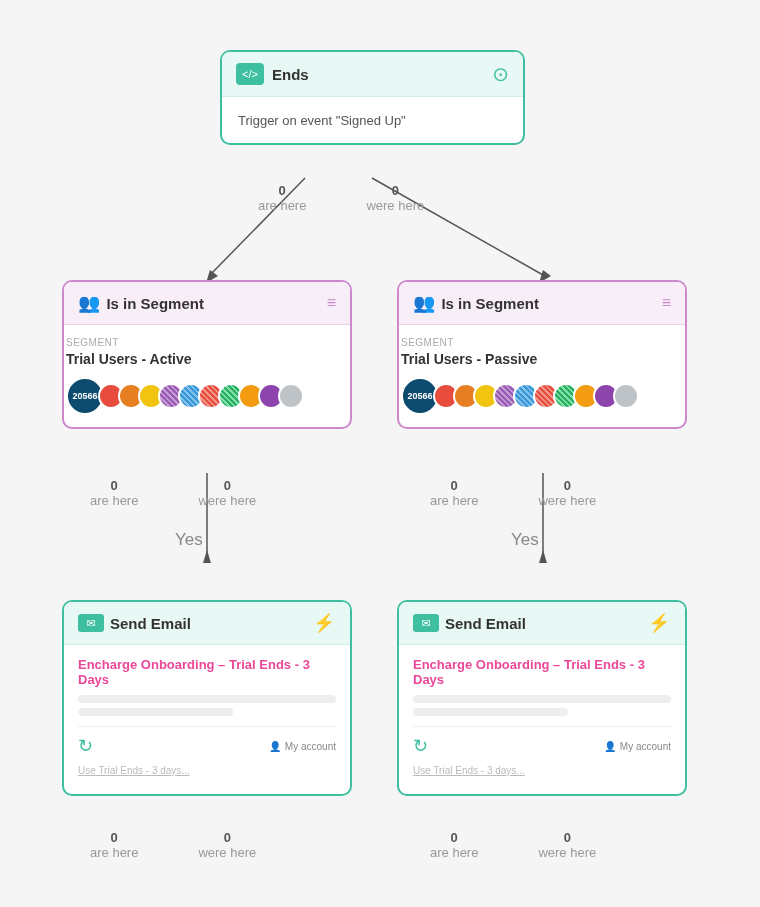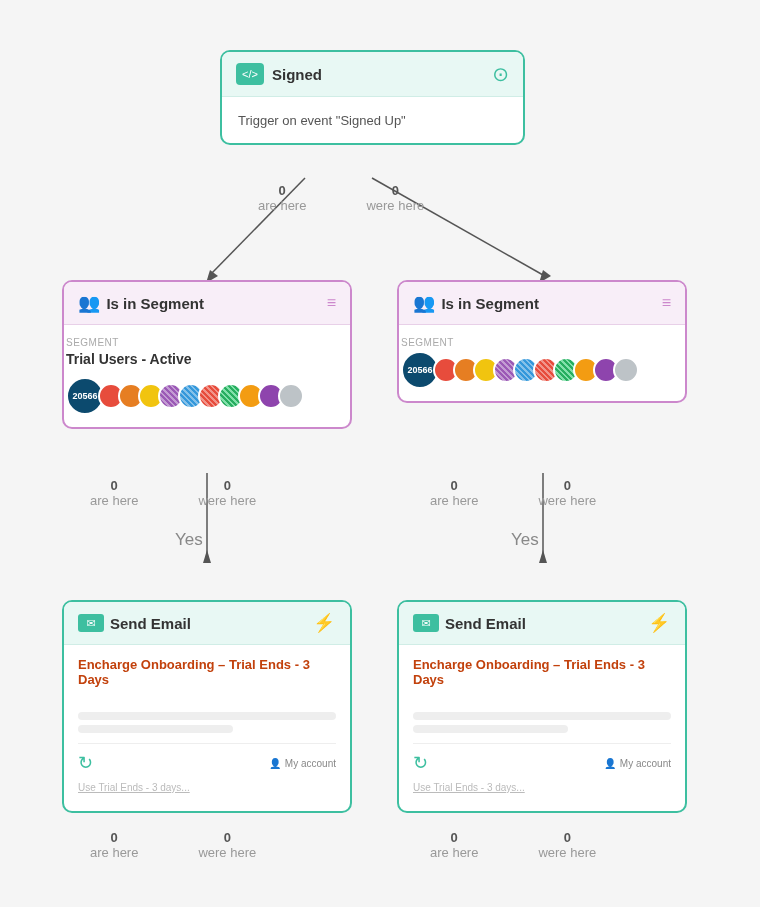--- a/index.html
+++ b/index.html
@@ -203,22 +203,22 @@
     .lightning-icon {
       color: #3dbfa0;
       font-size: 18px;
     }
     .email-body {
       padding: 12px 14px;
     }
     .email-subject {
       font-size: 13px;
       font-weight: 600;
-      color: #c2410c;
-      margin-bottom: 25px;
+      color: #ec4899;
+      margin-bottom: 8px;
     }
     .email-preview-lines {
       margin-bottom: 10px;
     }
     .preview-line {
       height: 8px;
       background: #eee;
       border-radius: 4px;
       margin-bottom: 5px;
     }
@@ -274,21 +274,21 @@
     <polygon points="203,563 207,550 211,563" fill="#555"></polygon>
 
     <line x1="543" y1="473" x2="543" y2="555" stroke="#555" stroke-width="1.5"></line>
     <polygon points="539,563 543,550 547,563" fill="#555"></polygon>
   </svg>
 
   <div class="event-node">
     <div class="node-header">
       <div class="left">
         <div class="node-icon-box">&lt;/&gt;</div>
-        <span class="node-title">Signed</span>
+        <span class="node-title">Ends</span>
       </div>
       <span class="target-icon">⊙</span>
     </div>
     <div class="node-body">
       <span class="node-body-text">Trigger on event "Signed Up"</span>
     </div>
   </div>
 
   <div class="stat-group" style="left:258px; top:183px;">
     <div class="stat-item">
@@ -342,20 +342,21 @@
   <div class="segment-node" style="left:397px; top:280px;">
     <div class="node-header">
       <div style="display:flex;align-items:center;">
         <span class="segment-icon">👥</span>
         <span class="node-title">Is in Segment</span>
       </div>
       <span class="filter-icon">≡</span>
     </div>
     <div class="segment-body">
       <div class="segment-label">SEGMENT</div>
+      <div class="segment-name">Trial Users - Passive</div>
       <div class="avatar-row">
         <div class="avatar-count">20566</div>
         <div class="avatar-mini" style="background:#e74c3c;"></div>
         <div class="avatar-mini" style="background:#e67e22;"></div>
         <div class="avatar-mini" style="background:#f1c40f;"></div>
         <div class="avatar-mini" style="background:#9b59b6;background-image:repeating-linear-gradient(45deg,#9b59b6,#9b59b6 2px,#c39bd3 2px,#c39bd3 4px);"></div>
         <div class="avatar-mini" style="background:#3498db;background-image:repeating-linear-gradient(45deg,#3498db,#3498db 2px,#85c1e9 2px,#85c1e9 4px);"></div>
         <div class="avatar-mini" style="background:#e74c3c;background-image:repeating-linear-gradient(45deg,#e74c3c,#e74c3c 2px,#f1948a 2px,#f1948a 4px);"></div>
         <div class="avatar-mini" style="background:#27ae60;background-image:repeating-linear-gradient(45deg,#27ae60,#27ae60 2px,#82e0aa 2px,#82e0aa 4px);"></div>
         <div class="avatar-mini" style="background:#f39c12;"></div>

